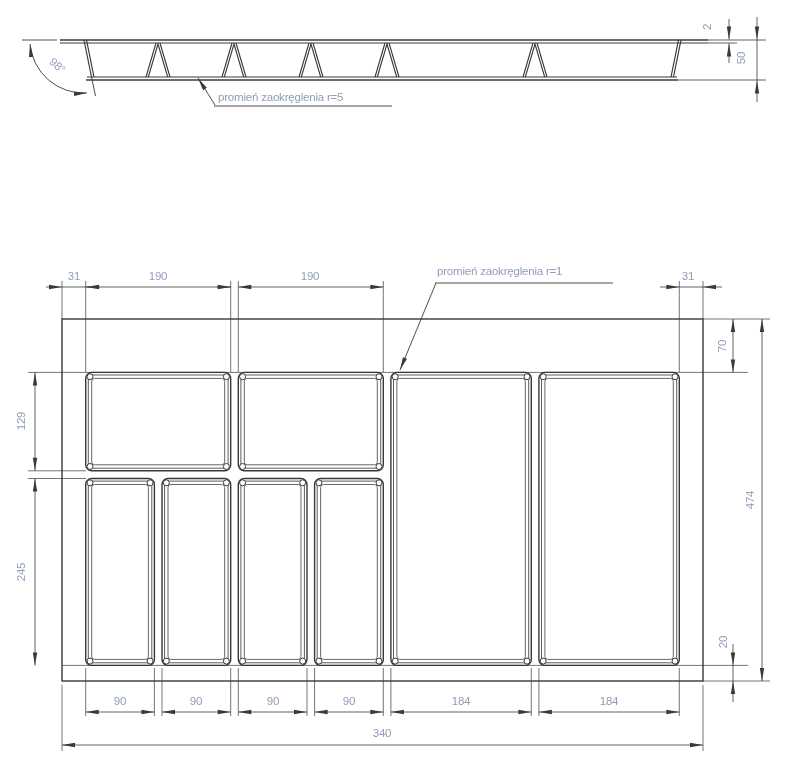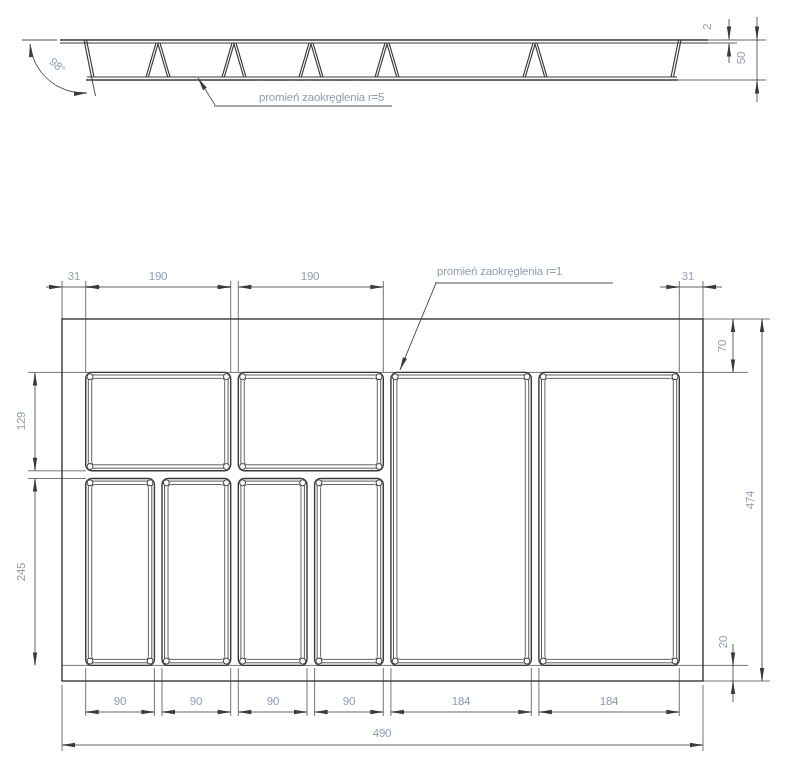--- a/index.html
+++ b/index.html
@@ -136,21 +136,21 @@
       <path d="M390.9,712 L531.3,712" stroke-width="0.8" marker-start="url(#ah)" marker-end="url(#ah)"></path>
       <path d="M538.9,712 L679.3,712" stroke-width="0.8" marker-start="url(#ah)" marker-end="url(#ah)"></path>
       <path d="M62,745 L703,745" stroke-width="0.8" marker-start="url(#ah)" marker-end="url(#ah)"></path>
 
       <path d="M436,283 L400,370" stroke-width="0.9" marker-end="url(#ah)"></path>
       <path d="M435,283 L613,283" stroke-width="0.9"></path>
     </g>
   </svg>
 
   <div class="lbl ang" style="left:57px;top:66px;">98°</div>
-  <div class="lbl" style="left:218px;top:92px;margin-left:41px;">promień zaokręglenia r=5</div>
+  <div class="lbl" style="left:218px;top:92px;">promień zaokręglenia r=5</div>
   <div class="lbl rot" style="left:708px;top:27px;">2</div>
   <div class="lbl rot" style="left:742px;top:58px;">50</div>
 
   <div class="lbl ctr" style="left:74px;top:277px;">31</div>
   <div class="lbl ctr" style="left:158px;top:277px;">190</div>
   <div class="lbl ctr" style="left:310px;top:277px;">190</div>
   <div class="lbl" style="left:437px;top:266px;">promień zaokręglenia r=1</div>
   <div class="lbl ctr" style="left:688px;top:277px;">31</div>
 
   <div class="lbl rot" style="left:22px;top:421px;">129</div>
@@ -159,15 +159,15 @@
   <div class="lbl rot" style="left:723px;top:346px;">70</div>
   <div class="lbl rot" style="left:751px;top:500px;">474</div>
   <div class="lbl rot" style="left:724px;top:642px;">20</div>
 
   <div class="lbl ctr" style="left:120px;top:702px;">90</div>
   <div class="lbl ctr" style="left:196px;top:702px;">90</div>
   <div class="lbl ctr" style="left:273px;top:702px;">90</div>
   <div class="lbl ctr" style="left:349px;top:702px;">90</div>
   <div class="lbl ctr" style="left:461px;top:702px;">184</div>
   <div class="lbl ctr" style="left:609px;top:702px;">184</div>
-  <div class="lbl ctr" style="left:382px;top:734px;">490</div>
+  <div class="lbl ctr" style="left:382px;top:734px;">340</div>
 
 </div>
 
 </body></html>

